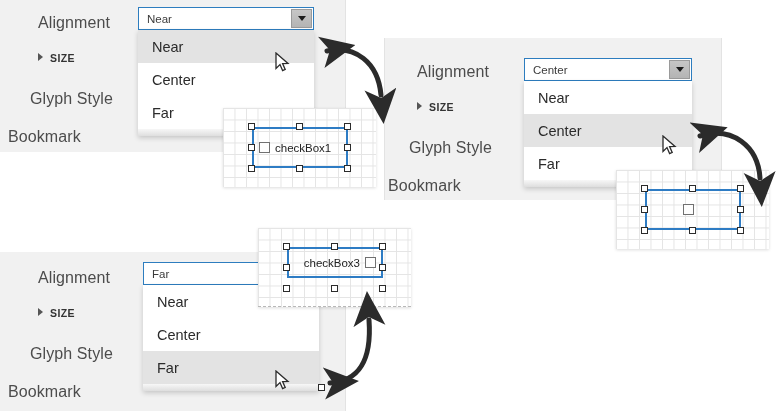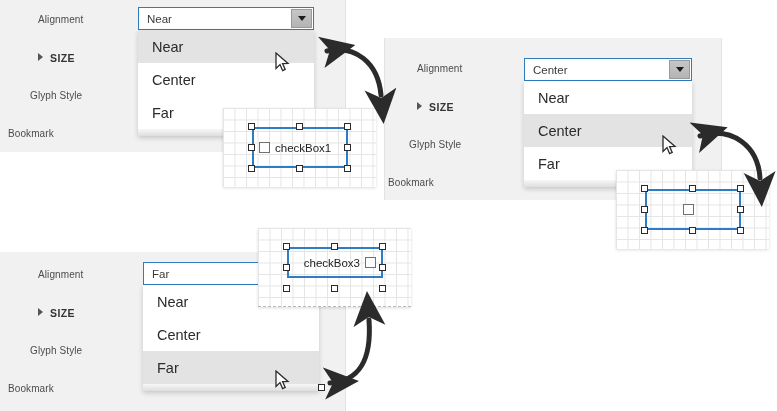--- a/index.html
+++ b/index.html
@@ -15,21 +15,21 @@
   .panel{
     position:absolute;
     background:#f1f1f1;
     border:1px solid #e3e3e3;
     border-top:none;border-bottom:none;
     box-sizing:border-box;
   }
   .panel-inner{position:absolute;inset:0;}
   .prop-label{
     position:absolute;
-    font-size:10px;
+    font-size:16px;
     color:#4c4c4c;
     white-space:nowrap;
     letter-spacing:.1px;
   }
   .size-row{
     position:absolute;
     font-size:10.5px;
     font-weight:bold;
     color:#333;
     letter-spacing:.4px;

